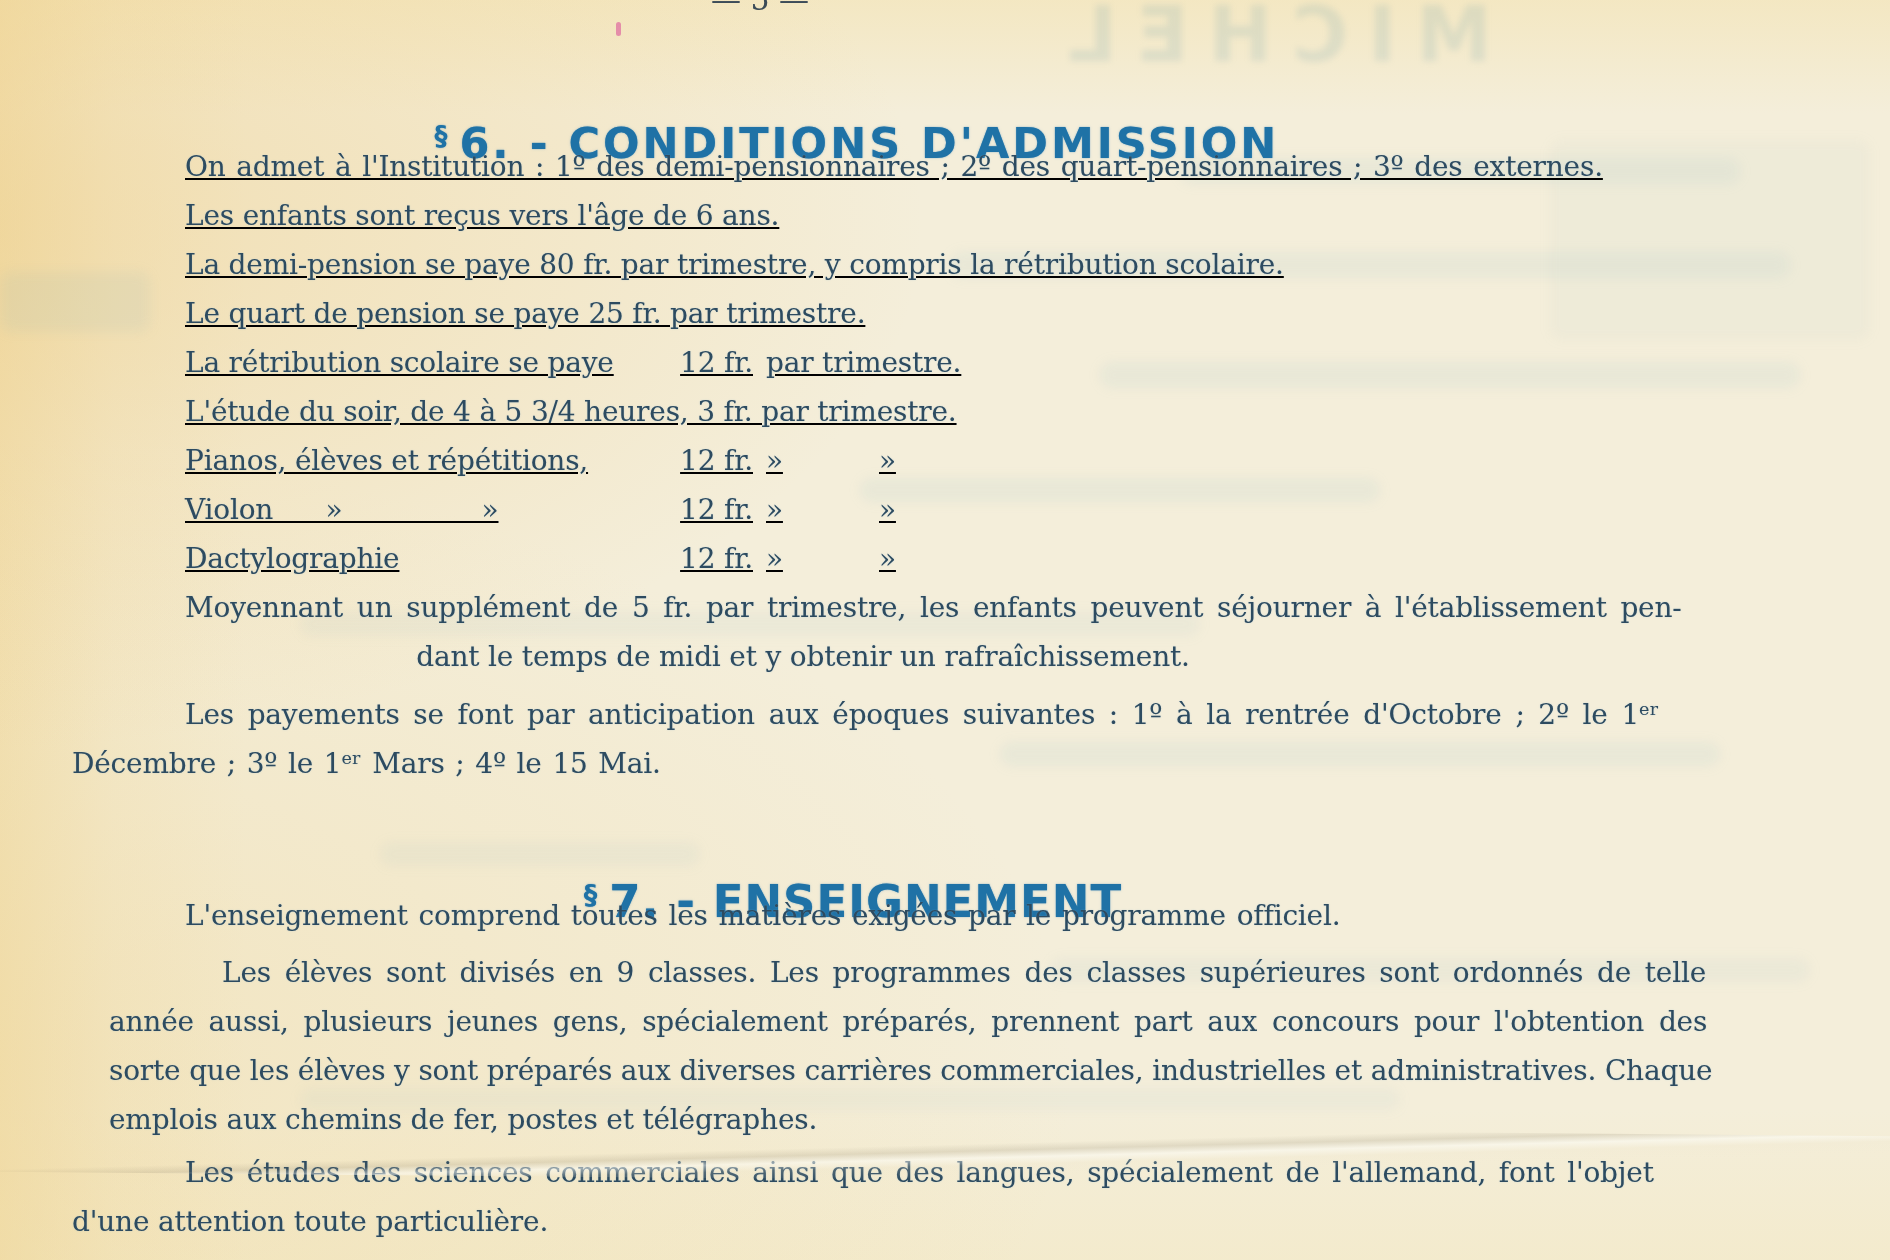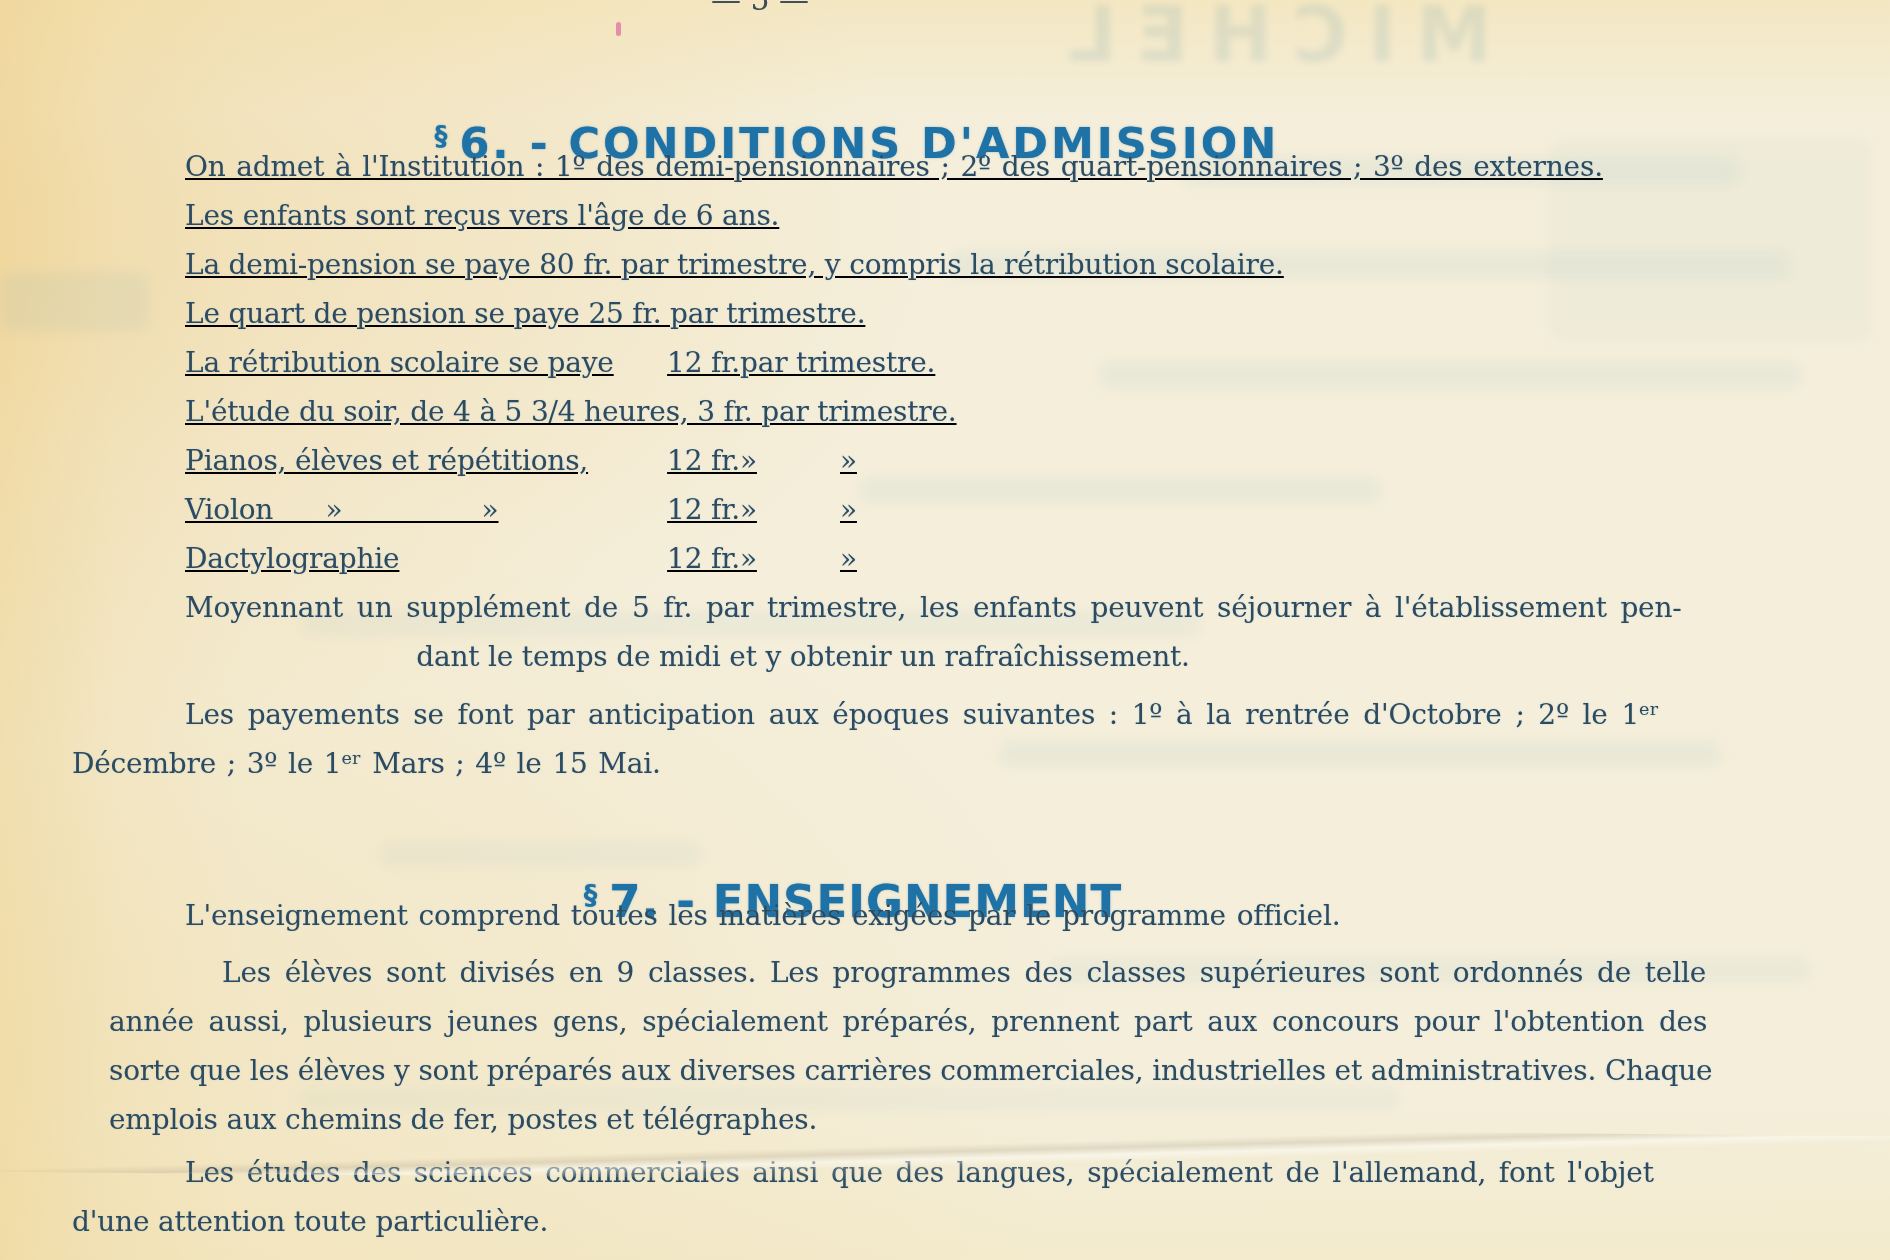--- a/index.html
+++ b/index.html
@@ -64,21 +64,21 @@
   }
   .h6 { margin: 58px 0 0 0; font-size: 43px; letter-spacing: 3px; }
   .h7 { margin: 29px 0 0 0; font-size: 45px; letter-spacing: 1px; }
   .heading .mark { font-size: 0.60em; vertical-align: 13px; margin-right: 12px; letter-spacing: 0; }
   .line {
     font-size: 28px; line-height: 49px; letter-spacing: -0.2px;
     color: #2d4b60; white-space: pre;
     text-shadow: 0 0 1.5px rgba(135,180,210,0.45);
   }
   .indent { padding-left: 113px; }
-  .row { display: flex; }
+  .row { display: flex; gap: 13px; }
   .c-label { width: 455px; flex: none; }
   .c-price { width: 100px; flex: none; text-align: right; }
   .c-a1    { width: 100px; flex: none; }
   .c-a2    { flex: 1; }
   .sp2 { word-spacing: 2px; }
   .sp4 { word-spacing: 4px; }
   .sp5 { word-spacing: 5px; }
   .sp6 { word-spacing: 6px; }
   .body6        { margin-top: 32px; text-decoration: underline; }
   .para-supp    { margin-top: 0; text-align: center; }

